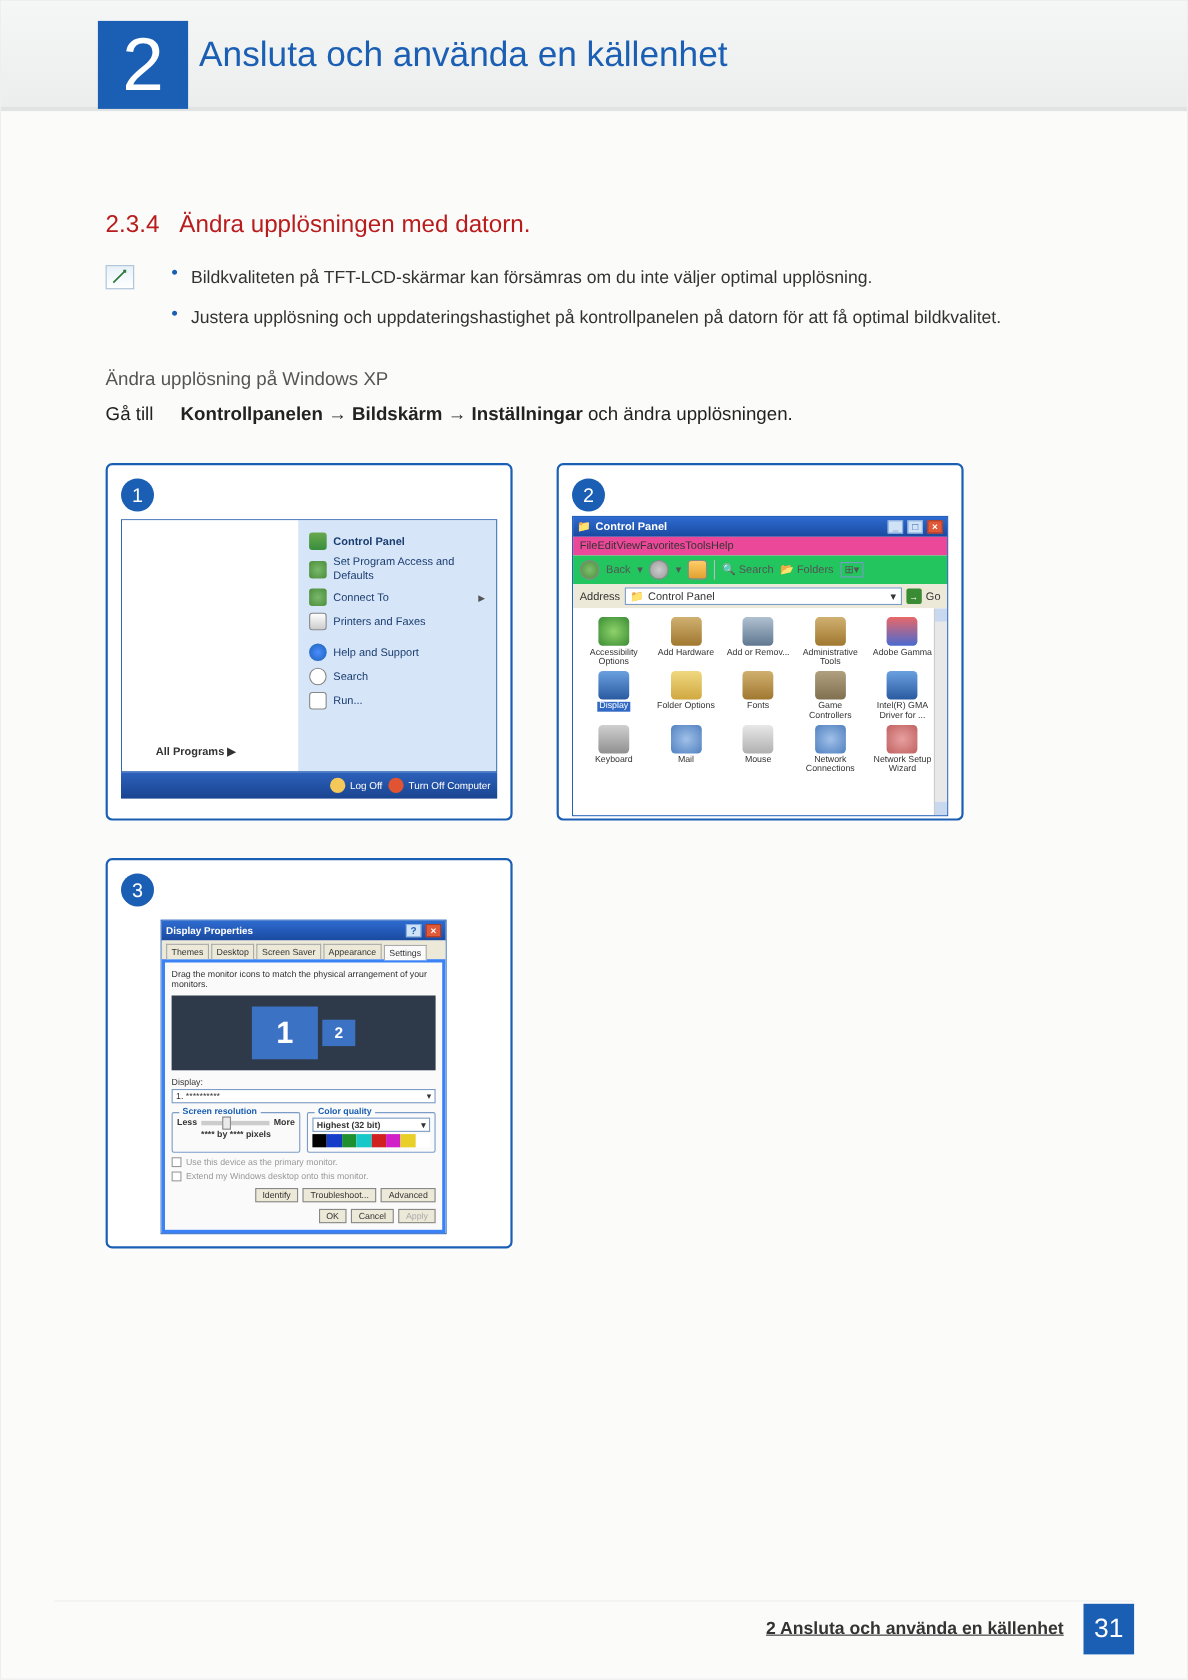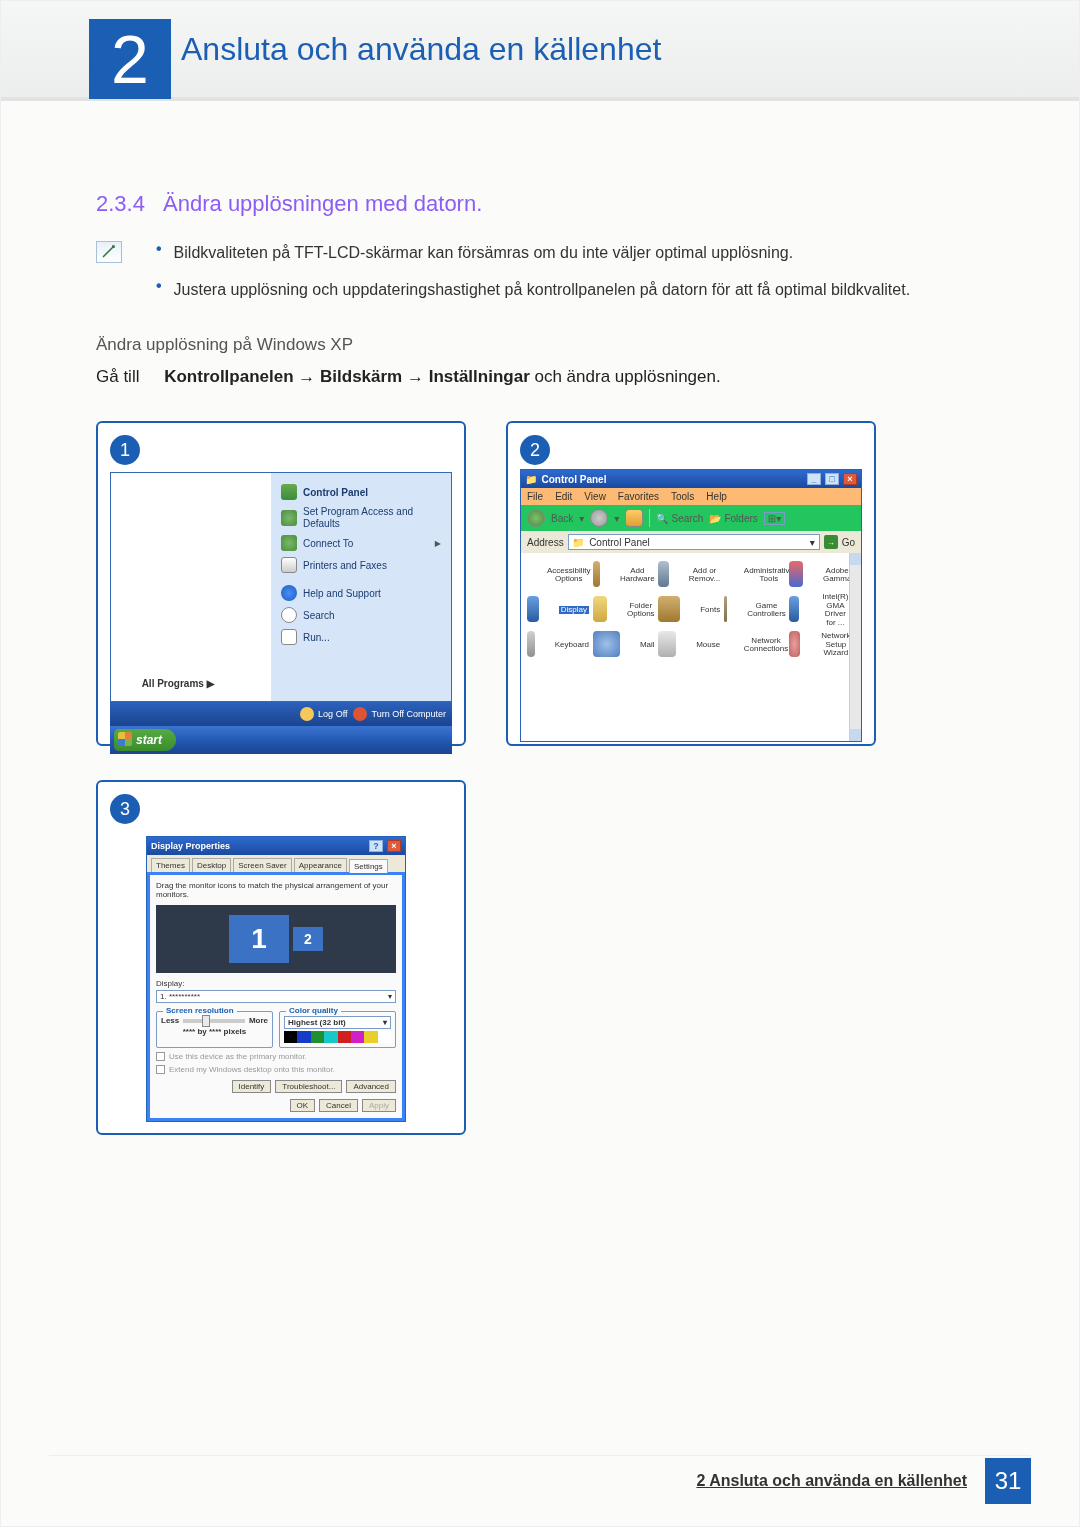--- a/index.html
+++ b/index.html
@@ -45,21 +45,21 @@
   }
   .chapter-title {
     color: #1a5fb4;
     font-size: 32px;
     font-weight: 500;
   }
   .content {
     padding: 90px 95px 0 95px;
   }
   .section-heading {
-    color: #8b5cf6;
+    color: #b91c1c;
     font-size: 22px;
     font-weight: 500;
     margin-bottom: 18px;
   }
   .section-num { margin-right: 12px; }
   .info-row { display: flex; margin-top: 24px; }
   .info-icon {
     width: 26px; height: 22px;
     border: 1px solid #a7c0d8;
     background: linear-gradient(#e8f1f8,#fff);
@@ -199,39 +199,39 @@
   .cp-title {
     background: linear-gradient(#2e6bd0,#1a4aa0);
     color:#fff; font-size:10px; font-weight:700;
     padding:3px 4px;
     display:flex; align-items:center; gap:4px;
   }
   .cp-title .spacer{flex:1;}
   .cp-title .wc{ width:14px;height:12px;background:#d0e3f6;color:#2762b9;font-size:9px;display:flex;align-items:center;justify-content:center;border:1px solid #8bb0e0;}
   .cp-title .wc.close{background:#e05a3a;color:#fff;border-color:#b33a22;}
   .cp-menu {
-    background:#fdba74;
+    background:#ec4899;
     padding:3px 6px;
     font-size:10px;
     color:#333;
-    display:flex; gap:12px;
+    display:flex; gap:0;
   }
   .cp-tool { background:#22c55e;padding:4px 6px;display:flex;align-items:center;gap:6px;font-size:10px;color:#555;}
   .cp-tool .tbtn{width:18px;height:18px;background:radial-gradient(#7fbf6d,#4a8d3a);border-radius:50%;border:1px solid #888;}
   .cp-tool .tbtn.fwd{background:radial-gradient(#ccc,#999);}
   .cp-tool .tbtn.up{background:linear-gradient(#fc6,#e0a030);border-radius:4px;}
   .cp-tool .sep{width:1px;height:18px;background:#bbb;}
   .cp-addr{background:#ece9d8;padding:3px 6px;font-size:10px;color:#333;display:flex;align-items:center;gap:4px;}
   .cp-addr .fld{flex:1;background:#fff;border:1px solid #7a9cc6;padding:2px 4px;height:16px;display:flex;align-items:center;gap:4px;}
   .cp-addr .go{background:#3a8c34;width:14px;height:14px;border-radius:2px;color:#fff;font-size:8px;display:flex;align-items:center;justify-content:center;}
   .cp-grid{background:#fff;height:188px;padding:8px 6px;display:grid;grid-template-columns:repeat(5,1fr);gap:4px 0;align-content:start;overflow:hidden;position:relative;}
   .cp-grid .scroll{position:absolute;right:0;top:0;bottom:0;width:12px;background:#e8e8e8;border-left:1px solid #ccc;}
   .cp-grid .scroll::before{content:"";position:absolute;top:0;left:0;right:0;height:12px;background:#c8d8ee;}
   .cp-grid .scroll::after{content:"";position:absolute;bottom:0;left:0;right:0;height:12px;background:#c8d8ee;}
-  .cp-ico{display:flex;flex-direction:row;align-items:center;font-size:8px;color:#333;text-align:center;line-height:1.05;width:62px;gap:20px;}
+  .cp-ico{display:flex;flex-direction:column;align-items:center;font-size:8px;color:#333;text-align:center;line-height:1.05;width:62px;}
   .cp-ico .pic{width:28px;height:26px;margin-bottom:2px;background:linear-gradient(#aad0e8,#4a8dc8);border-radius:4px;}
   .cp-ico.sel .lbl{background:#316ac5;color:#fff;padding:0 2px;}
   
   .dp-wrap{margin-top:6px;border:1px solid #2762b9;width:260px;position:absolute;left:48px;top:48px;}
   .dp-title{background:linear-gradient(#2e6bd0,#1a4aa0);color:#fff;font-size:9px;font-weight:700;padding:3px 4px;display:flex;align-items:center;gap:4px;}
   .dp-title .spacer{flex:1;}
   .dp-tabs{background:#ece9d8;padding:3px 4px 0 4px;display:flex;gap:2px;font-size:8px;color:#333;}
   .dp-tabs .t{border:1px solid #aaa;border-bottom:none;padding:2px 4px;background:#ece9d8;}
   .dp-tabs .t.sel{background:#fafafa;position:relative;top:1px;}
   .dp-body{background:#fafafa;border:3px solid #3b82f6;padding:6px;font-size:8px;color:#333;}
@@ -355,23 +355,20 @@
           <div class="sm-foot">
             <div class="btn">
                 <span class="circ" style="background:#f5c85a"></span>
                 <span>Log Off</span>
               </div>
             <div class="btn">
                 <span class="circ" style="background:#e05434"></span>
                 <span>Turn Off Computer</span>
               </div>
           </div>
-          <div class="taskbar">
-            <div class="start-btn">start</div>
-          </div>
         </div>
       </div>
 
       <div class="panel panel-large">
         <div class="panel-badge">2</div>
         <div class="cp-wrap">
             <div class="cp-title">
               <span>📁</span>
               <span>Control Panel</span>
               <span class="spacer"></span>

